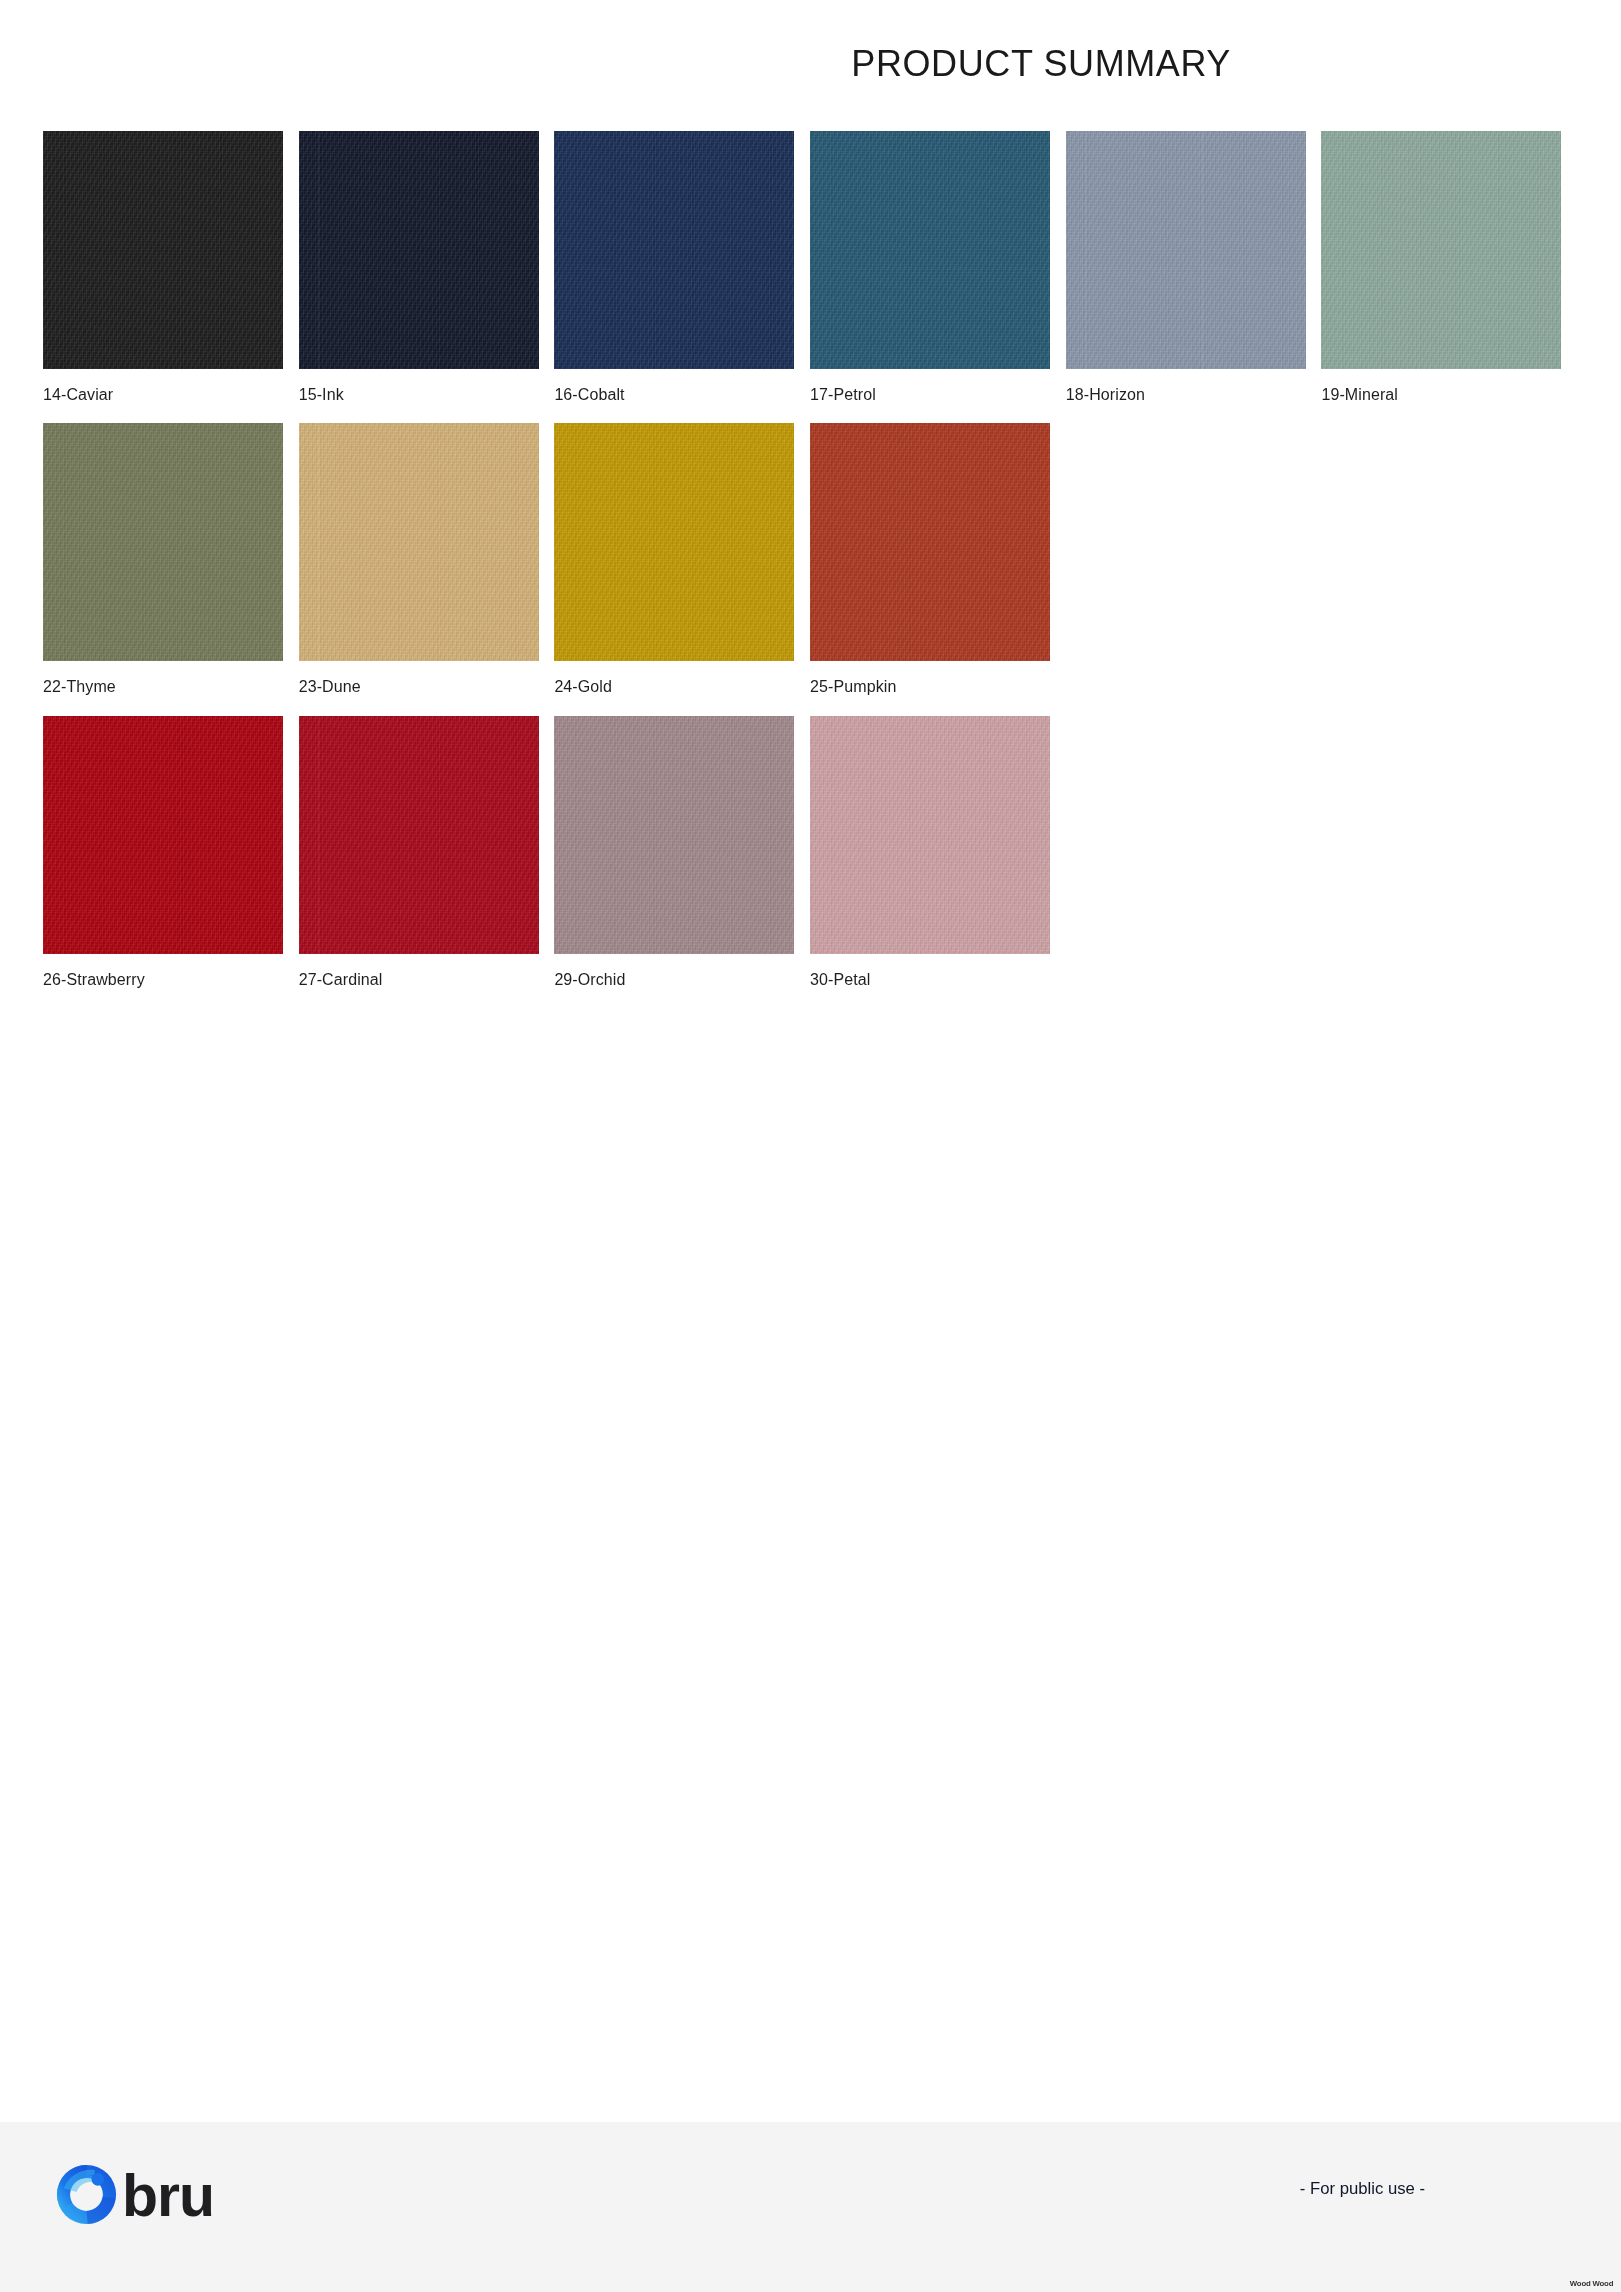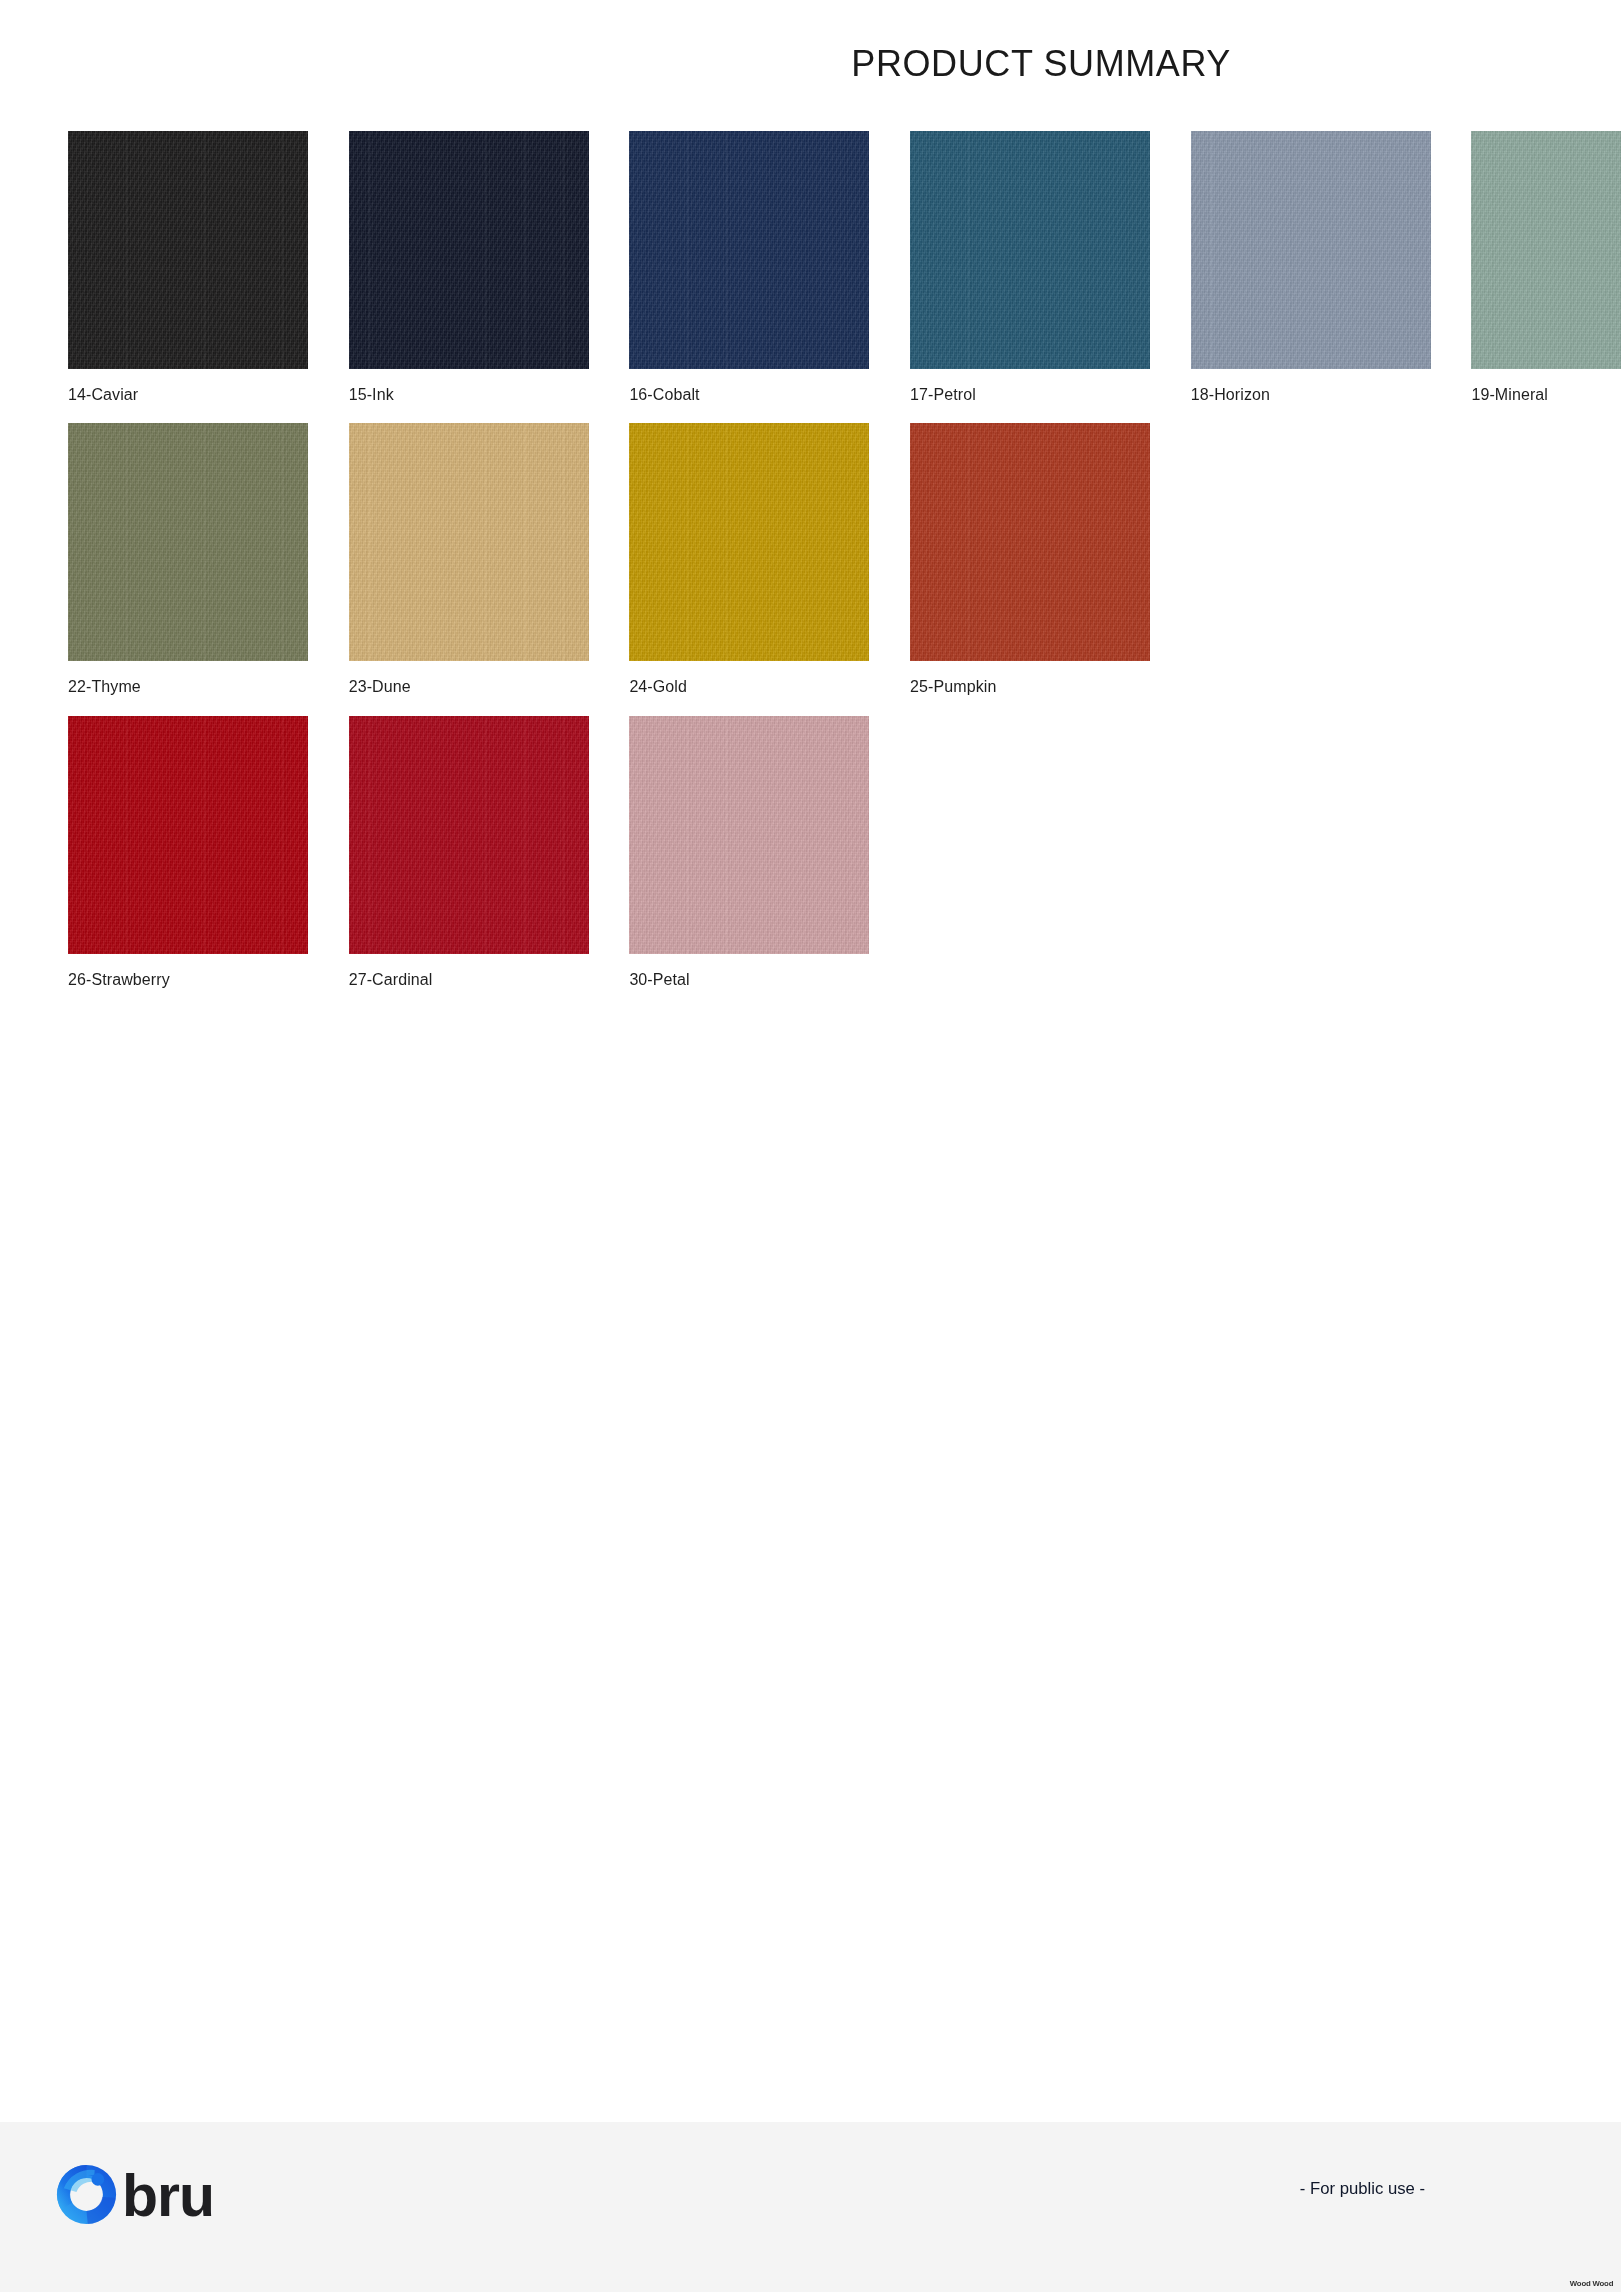--- a/index.html
+++ b/index.html
@@ -42,21 +42,20 @@
     left: 43px;
     width: 1535px;
   }
   .swatch-row {
     display: flex;
     margin-bottom: 19.6px;
   }
   .swatch-cell {
     width: 240px;
     margin-right: 15.7px;
-    margin-left: 25px;
   }
   .swatch-cell:last-child { margin-right: 0; }
 
   .swatch-chip {
     width: 240px;
     height: 238px;
     position: relative;
     overflow: hidden;
   }
   
@@ -208,20 +207,24 @@
   </div>
 
   <div class="swatch-row">
     <div class="swatch-cell">
       <div class="swatch-chip" style="background-color:#ab0410;"></div>
       <div class="swatch-label">26-Strawberry</div>
     </div>
     <div class="swatch-cell">
       <div class="swatch-chip" style="background-color:#a70a1c;"></div>
       <div class="swatch-label">27-Cardinal</div>
+    </div>
+    <div class="swatch-cell">
+      <div class="swatch-chip" style="background-color:#a28a8e;"></div>
+      <div class="swatch-label">29-Orchid</div>
     </div>
     <div class="swatch-cell">
       <div class="swatch-chip" style="background-color:#cfa3a6;"></div>
       <div class="swatch-label">30-Petal</div>
     </div>
   </div>
 
 </div>
 
 <div class="page-footer">

